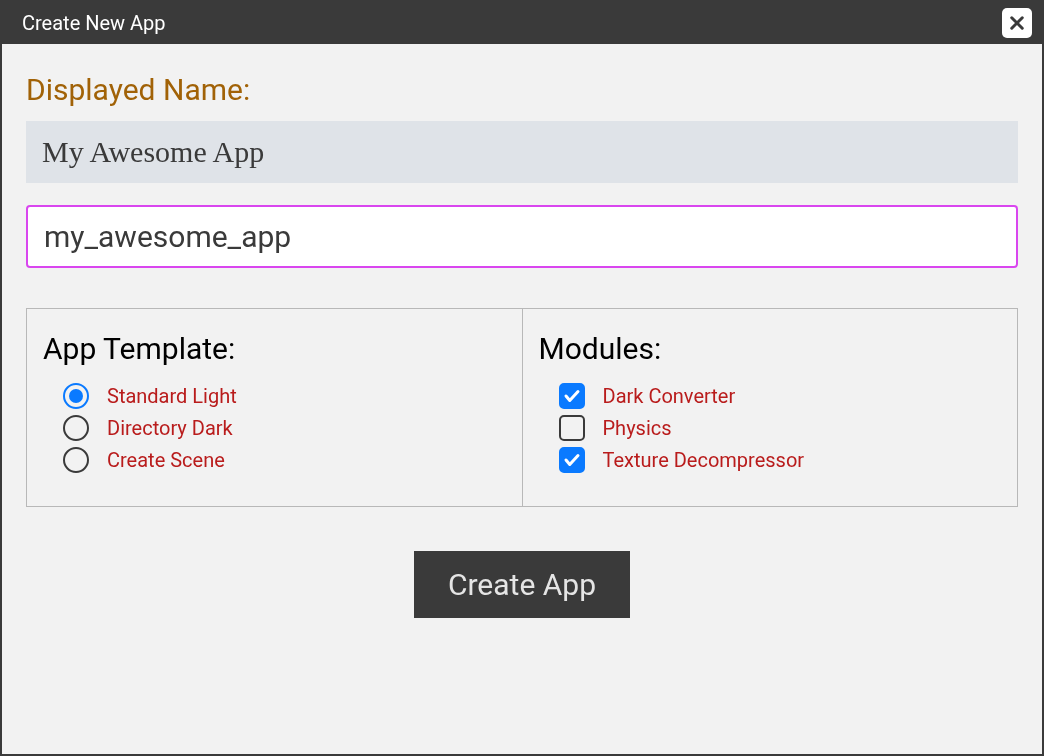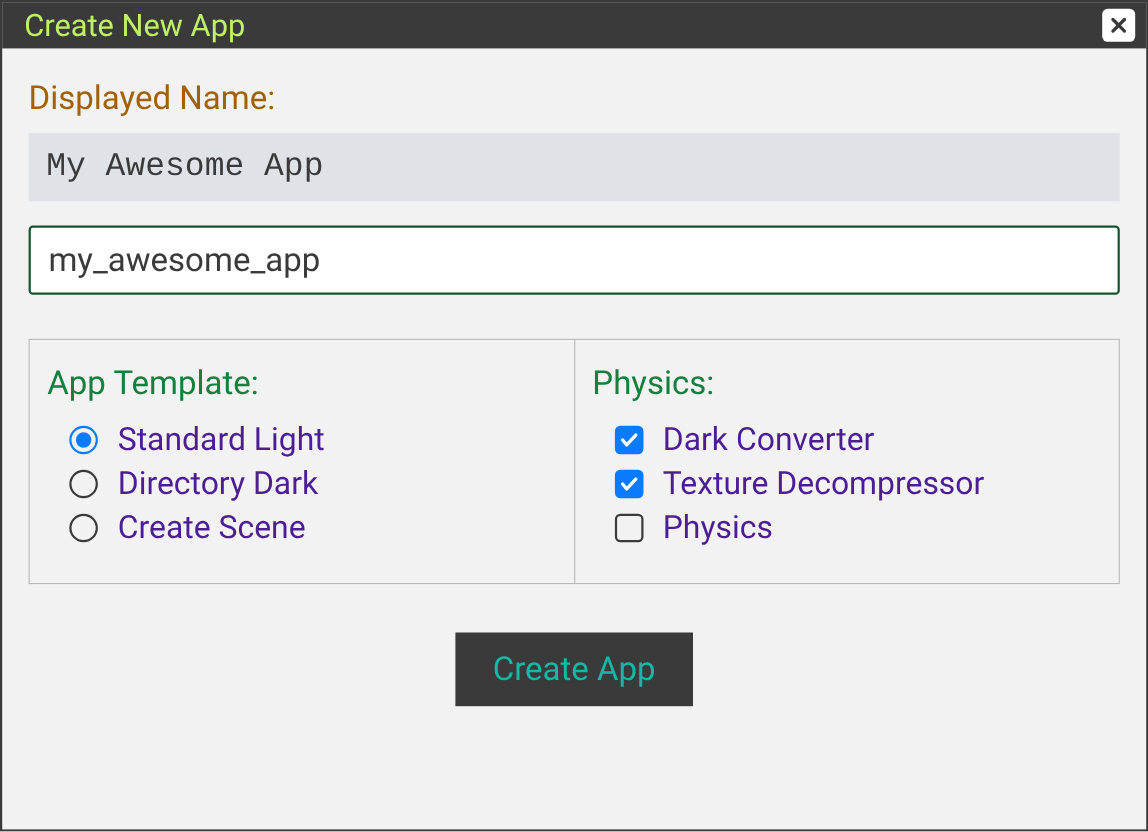--- a/index.html
+++ b/index.html
@@ -24,22 +24,22 @@
     }
     .titlebar {
       background: #3a3a3a;
       height: 42px;
       display: flex;
       align-items: center;
       justify-content: space-between;
       padding: 0 10px 0 20px;
     }
     .titlebar-title {
-      color: #bef264;
-      font-size: 28px;
+      color: #ffffff;
+      font-size: 20px;
       font-weight: 400;
     }
     .close-btn {
       width: 30px;
       height: 30px;
       background: #fff;
       border-radius: 5px;
       display: flex;
       align-items: center;
       justify-content: center;
@@ -61,27 +61,27 @@
       margin-bottom: 14px;
       font-weight: 400;
     }
     .input-readonly {
       background: #dfe3e8;
       border: none;
       padding: 14px 16px;
       font-size: 30px;
       color: #3a3a3a;
       width: 100%;
-      font-family: Liberation Mono, monospace;
+      font-family: Liberation Serif, serif;
       outline: none;
       margin-bottom: 22px;
     }
     .input-text {
       background: #fff;
-      border: 2px solid #14532d;
+      border: 2px solid #d946ef;
       border-radius: 4px;
       padding: 12px 16px;
       font-size: 30px;
       color: #3a3a3a;
       width: 100%;
       font-family: inherit;
       outline: none;
       margin-bottom: 40px;
     }
     .panel {
@@ -92,21 +92,21 @@
     }
     .panel-col {
       flex: 1;
       padding: 22px 16px 30px 16px;
     }
     .panel-col:first-child {
       border-right: 1px solid #b8b8b8;
     }
     .panel-heading {
       font-size: 30px;
-      color: #15803d;
+      color: #000000;
       margin-bottom: 14px;
       font-weight: 400;
     }
     .option-row {
       display: flex;
       align-items: center;
       padding: 3px 0 3px 20px;
       cursor: pointer;
     }
     .radio {
@@ -143,30 +143,30 @@
     }
     .checkbox.checked {
       background: #0a7aff;
       border-color: #0a7aff;
     }
     .checkbox.checked svg {
       width: 18px;
       height: 18px;
     }
     .option-label {
-      font-size: 29px;
-      color: #4c1d95;
+      font-size: 20px;
+      color: #b91c1c;
     }
     .footer {
       display: flex;
       justify-content: center;
     }
     .create-btn {
       background: #3a3a3a;
-      color: #14b8a6;
+      color: #e5e5e5;
       font-size: 30px;
       padding: 16px 34px;
       border: none;
       cursor: pointer;
       font-family: inherit;
     }
   </style>
 </head>
 <body>
 
@@ -199,42 +199,42 @@
               <div class="radio"></div>
               <span class="option-label">Directory Dark</span>
             </div>
             <div class="option-row">
               <div class="radio"></div>
               <span class="option-label">Create Scene</span>
             </div>
           </div>
       </div>
       <div class="panel-col">
-        <div class="panel-heading">Physics:</div>
+        <div class="panel-heading">Modules:</div>
         <div id="modules-list">
             <div class="option-row">
               <div class="checkbox checked">
                 <svg viewBox="0 0 24 24" fill="none" stroke="#fff" stroke-width="4" stroke-linecap="round" stroke-linejoin="round">
                   <polyline points="4 12 9 18 20 6"></polyline>
                 </svg>
               </div>
               <span class="option-label">Dark Converter</span>
             </div>
             <div class="option-row">
+              <div class="checkbox"></div>
+              <span class="option-label">Physics</span>
+            </div>
+            <div class="option-row">
               <div class="checkbox checked">
                 <svg viewBox="0 0 24 24" fill="none" stroke="#fff" stroke-width="4" stroke-linecap="round" stroke-linejoin="round">
                   <polyline points="4 12 9 18 20 6"></polyline>
                 </svg>
               </div>
               <span class="option-label">Texture Decompressor</span>
             </div>
-            <div class="option-row">
-              <div class="checkbox"></div>
-              <span class="option-label">Physics</span>
-            </div>
           </div>
       </div>
     </div>
 
     <div class="footer">
       <button class="create-btn">Create App</button>
     </div>
   </div>
 </div>
 

